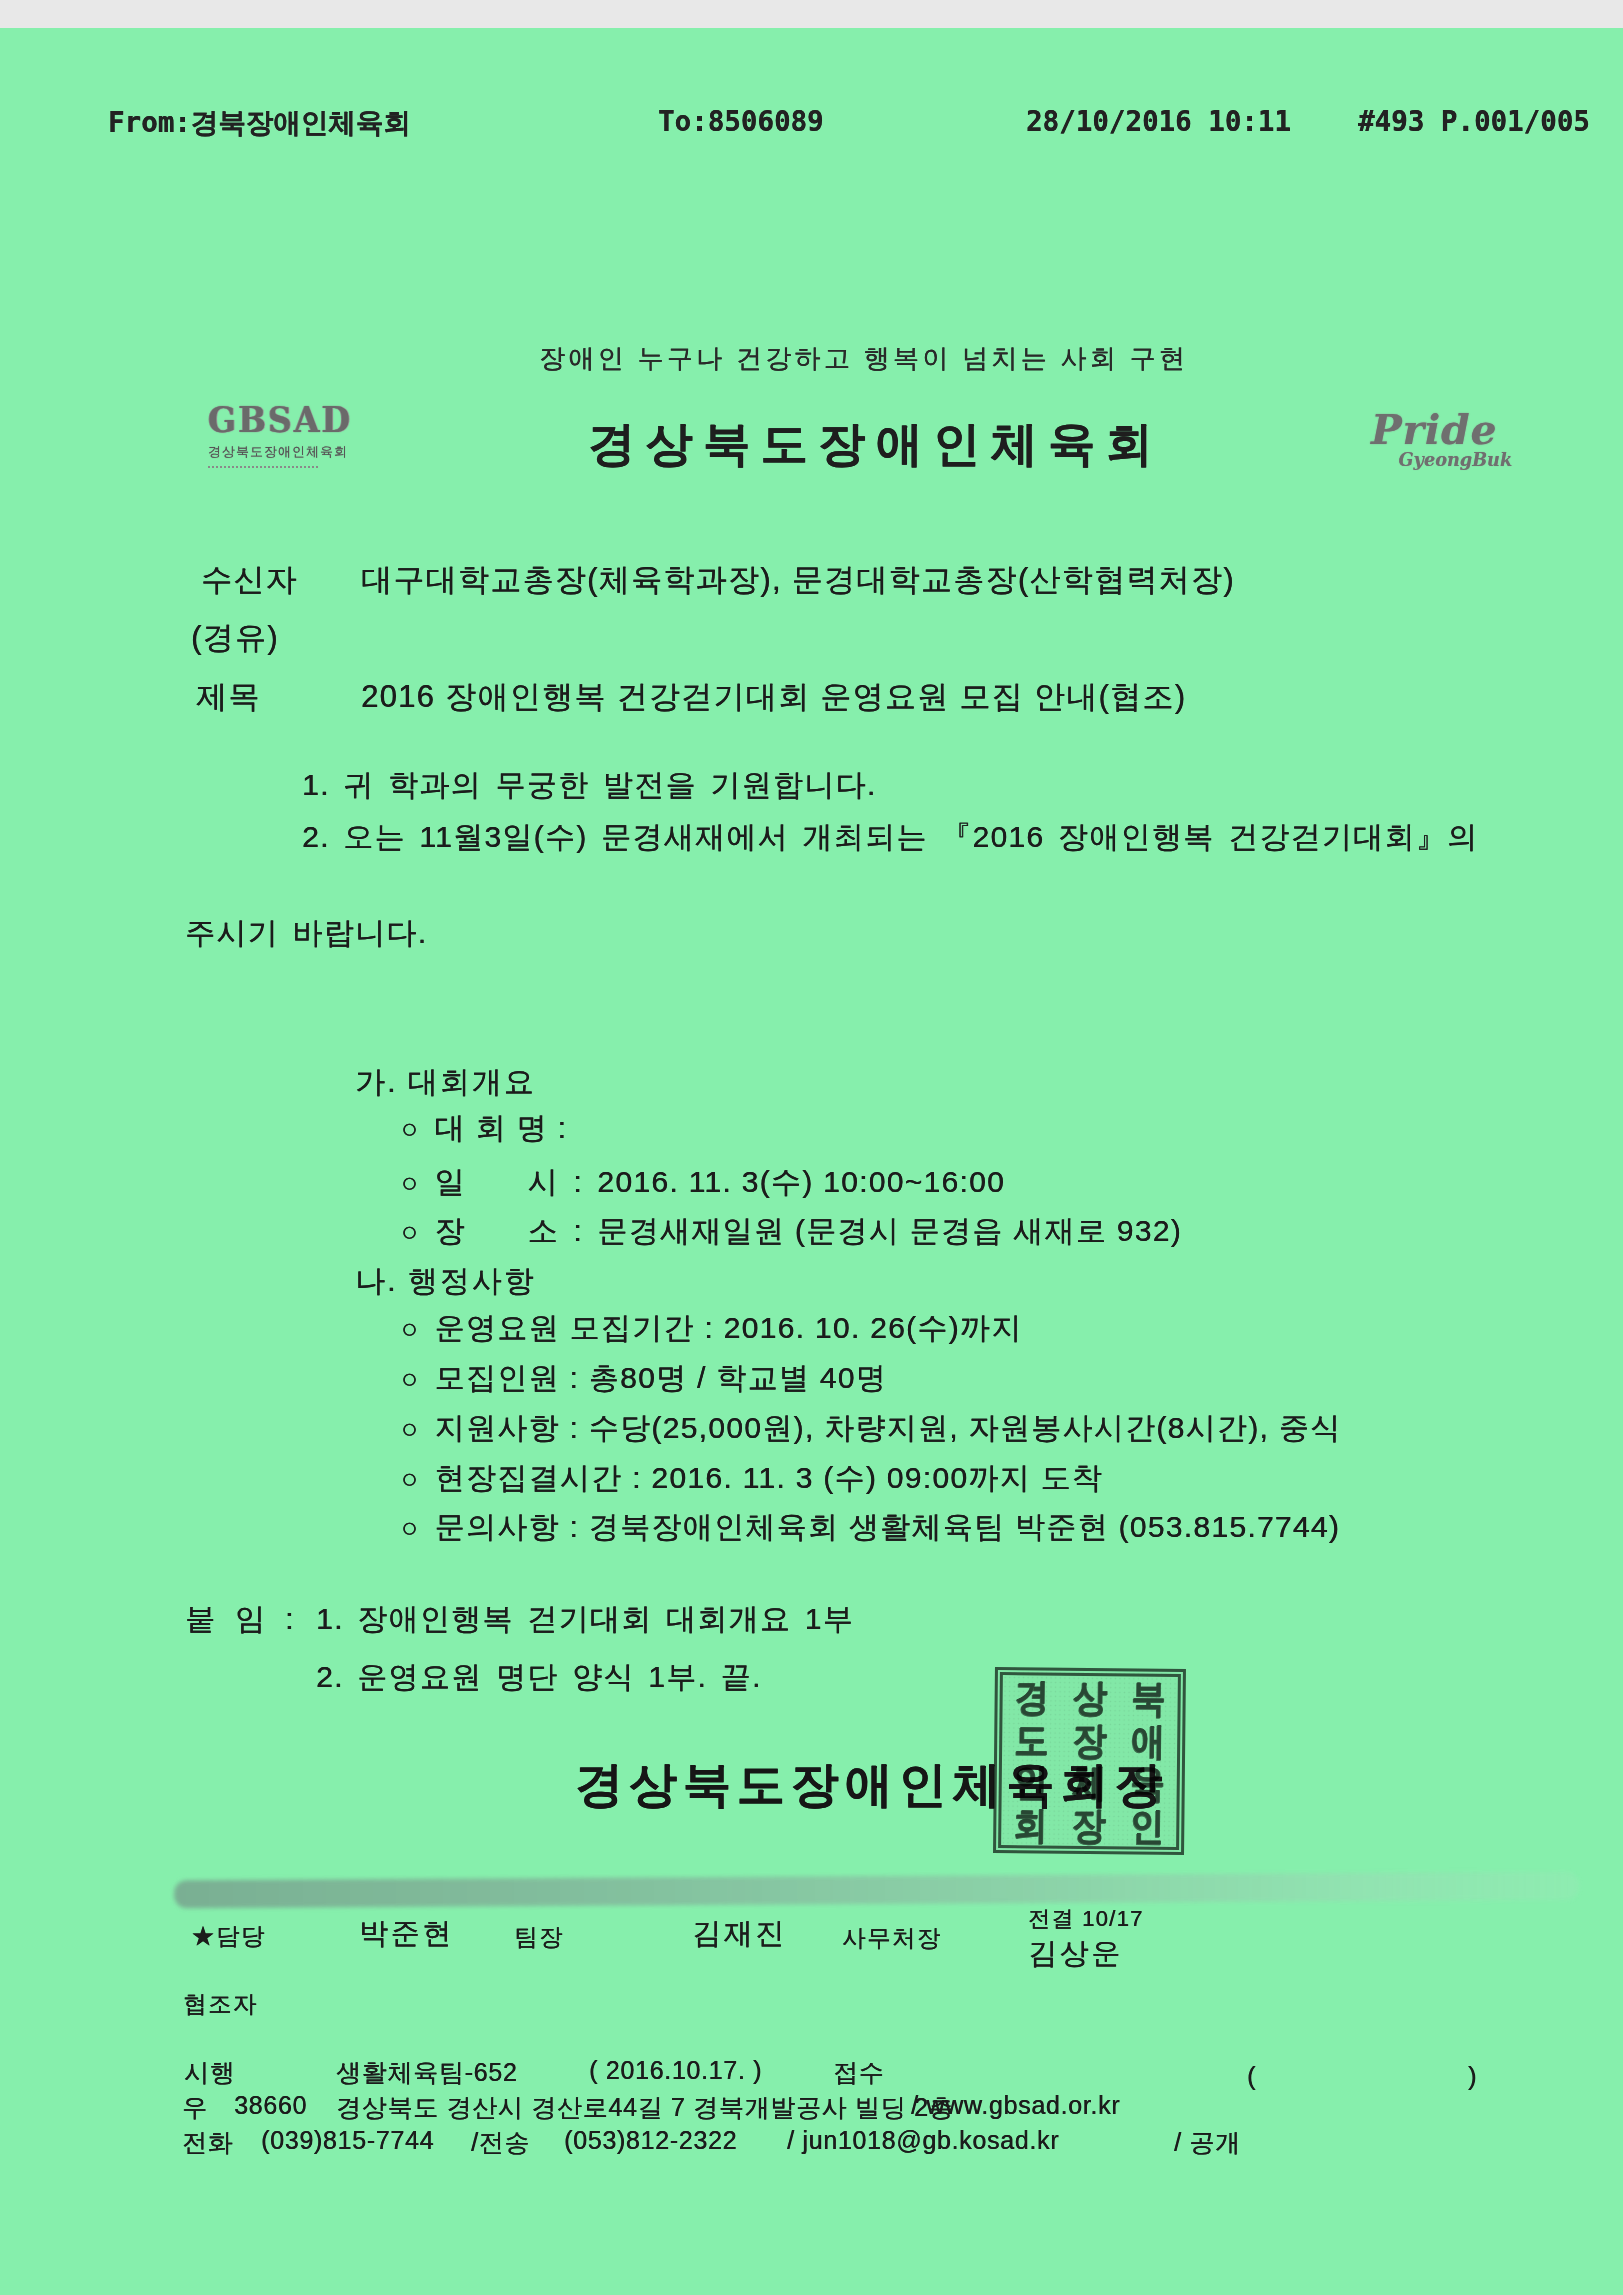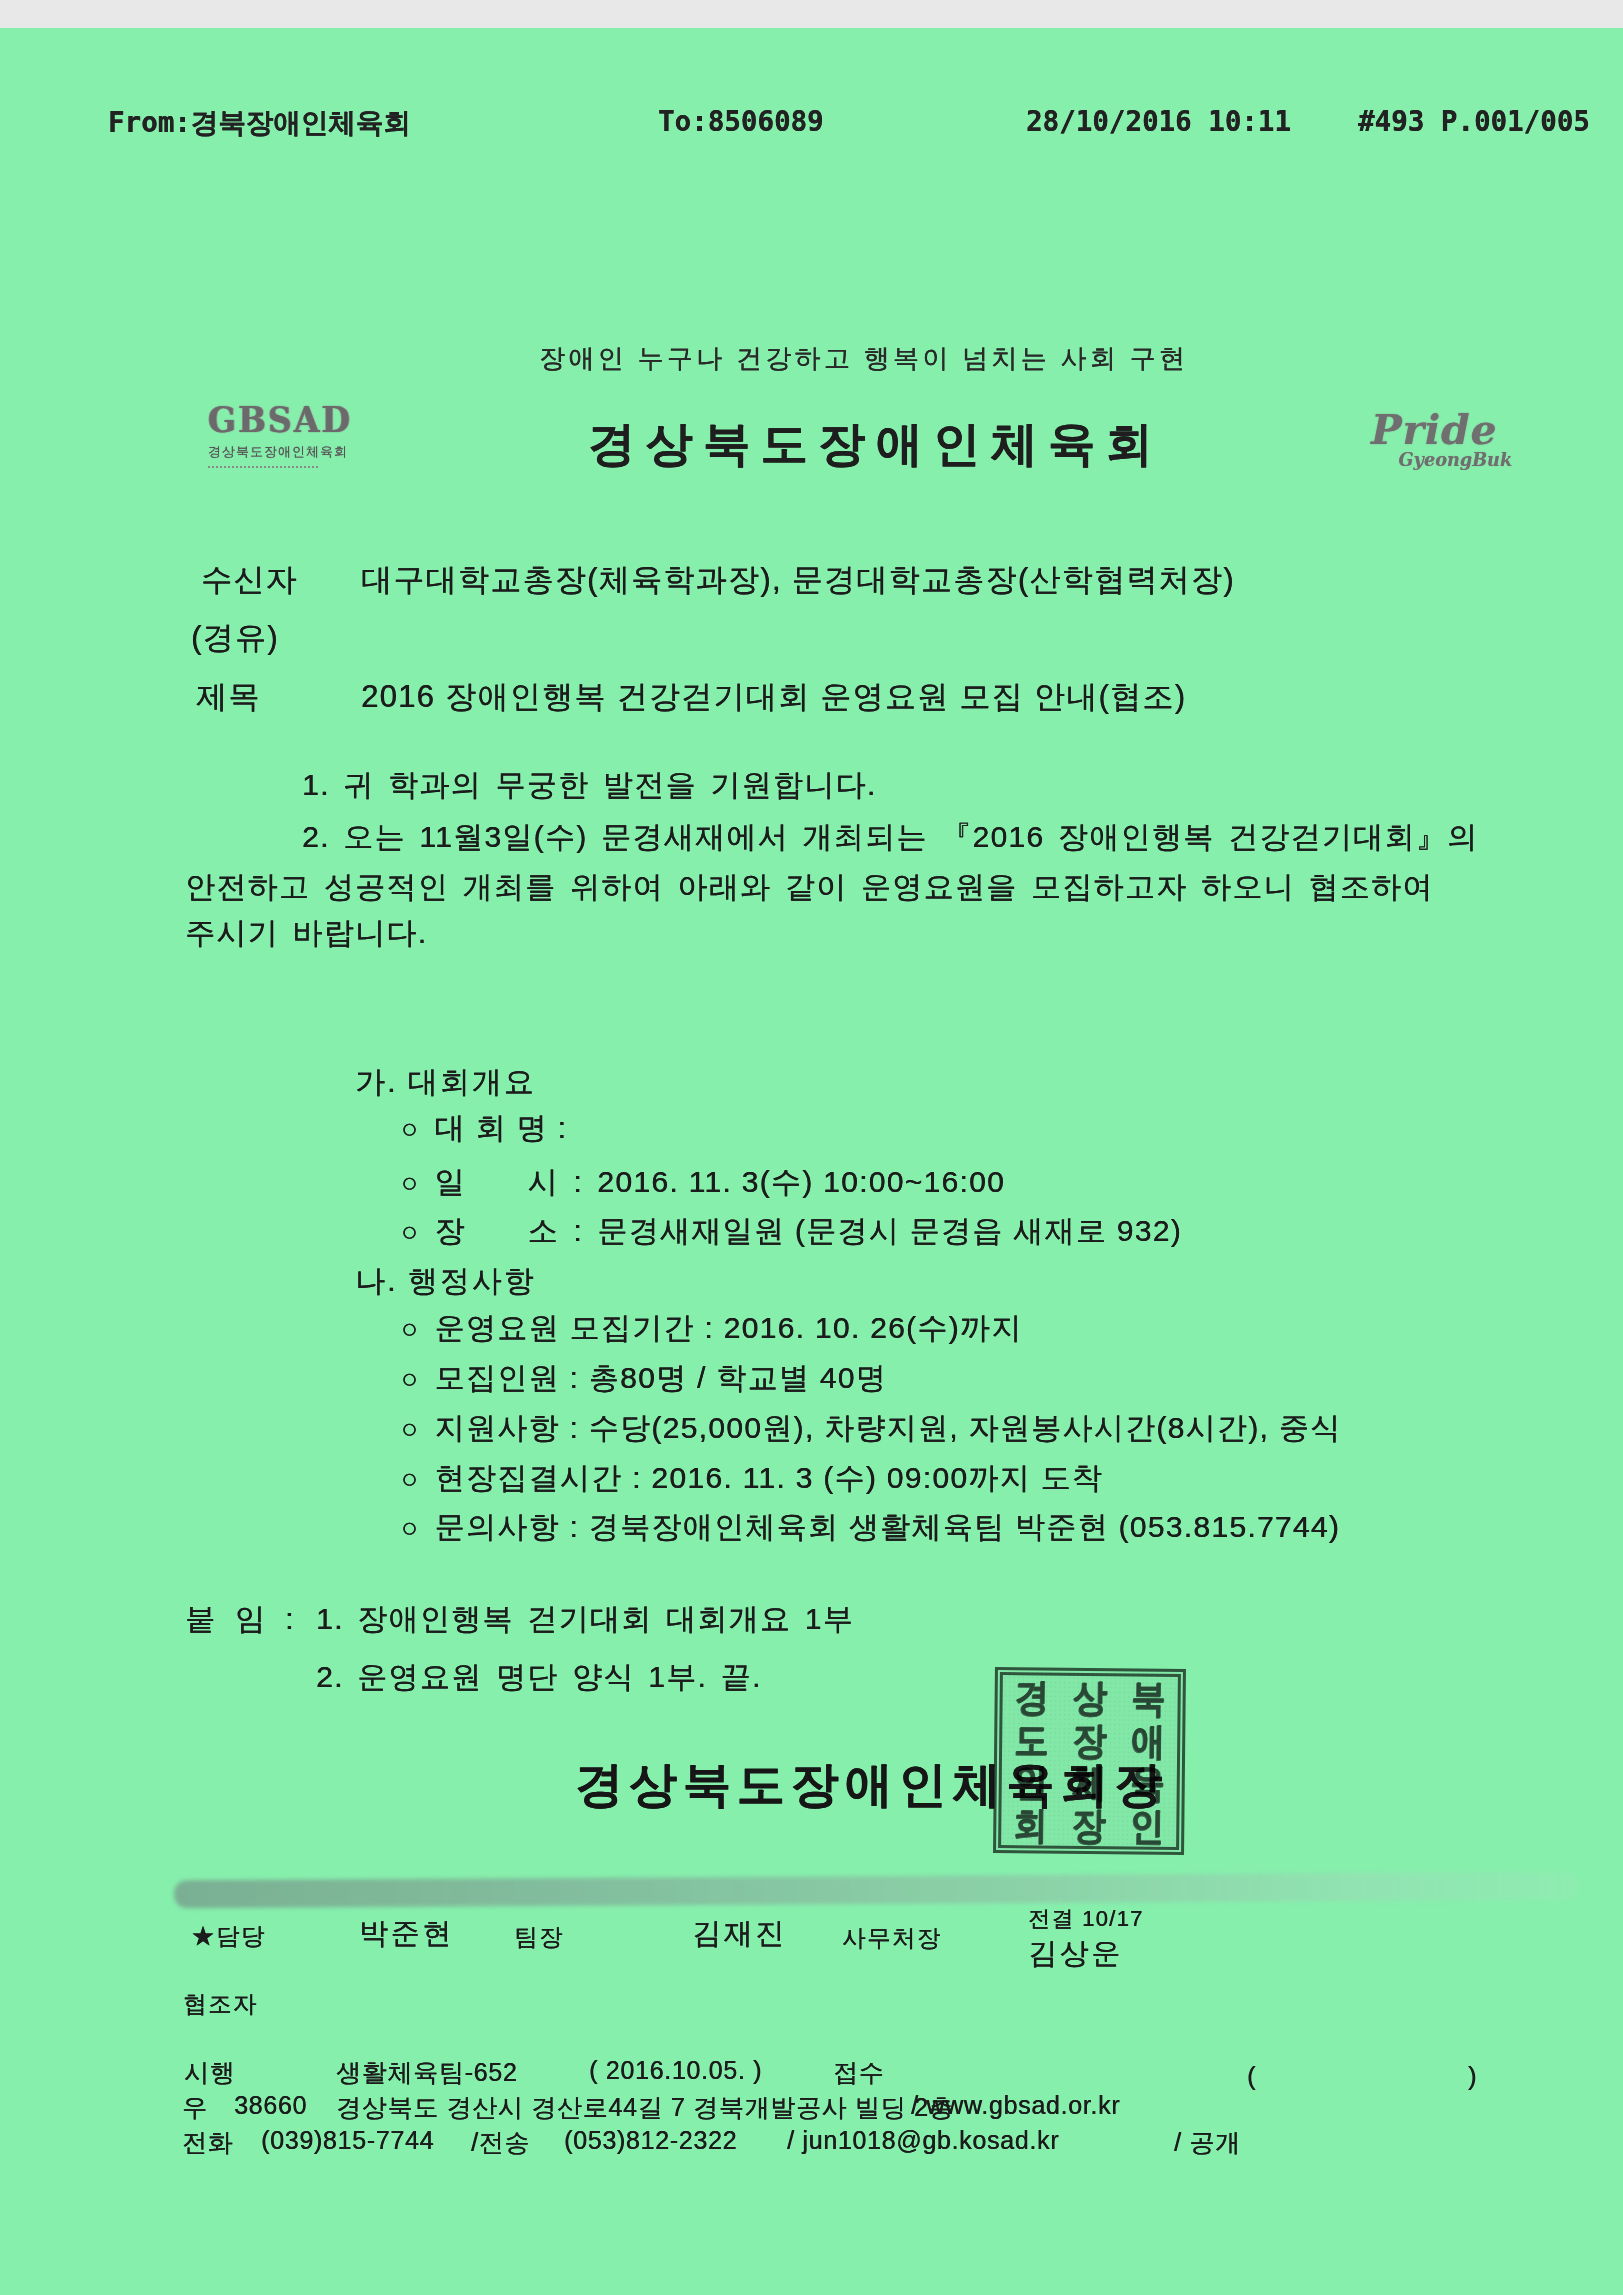--- a/index.html
+++ b/index.html
@@ -91,21 +91,20 @@
   </div>
 
   <span class="abs meta ink" style="left:201px;top:531px;">수신자</span>
   <span class="abs meta ink" style="left:361px;top:531px;">대구대학교총장(체육학과장), 문경대학교총장(산학협력처장)</span>
   <span class="abs meta ink" style="left:191px;top:589px;">(경유)</span>
   <span class="abs meta ink" style="left:196px;top:648px;">제목</span>
   <span class="abs meta ink" style="left:361px;top:648px;">2016 장애인행복 건강걷기대회 운영요원 모집 안내(협조)</span>
 
   <span class="abs bodytxt ink" style="left:302px;top:737px;">1. 귀 학과의 무궁한 발전을 기원합니다.</span>
   <span class="abs bodytxt ink" style="left:302px;top:789px;">2. 오는 11월3일(수) 문경새재에서 개최되는 『2016 장애인행복 건강걷기대회』의</span>
-  <span class="abs bodytxt ink" style="left:185px;top:839px;">안전하고 성공적인 개최를 위하여 아래와 같이 운영요원을 모집하고자 하오니 협조하여</span>
   <span class="abs bodytxt ink" style="left:185px;top:885px;">주시기 바랍니다.</span>
 
   <span class="abs sec-head ink" style="left:355px;top:1034px;">가. 대회개요</span>
 
   <div class="abs itm ink" style="left:401px;top:1080px;">
     <span class="bullet">○</span>
     <span class="lab" style="margin-left:15.7px;width:123px;">대 회 명</span>
     <span>:</span>
   </div>
   <div class="abs itm ink" style="left:401px;top:1134px;">
@@ -172,21 +171,21 @@
   <span class="abs nm ink" style="left:359px;top:1886px;">박준현</span>
   <span class="abs lbl-s ink" style="left:514px;top:1893px;">팀장</span>
   <span class="abs nm ink" style="left:692px;top:1886px;">김재진</span>
   <span class="abs lbl-s ink" style="left:842px;top:1894px;">사무처장</span>
   <span class="abs lbl-s ink" style="left:1028px;top:1876px;font-size:22px;">전결 10/17</span>
   <span class="abs nm ink" style="left:1028px;top:1906px;">김상운</span>
   <span class="abs lbl-s ink" style="left:183px;top:1960px;text-align:right;">협조자</span>
 
   <span class="abs foot ink" style="left:184px;top:2028px;">시행</span>
   <span class="abs foot ink" style="left:336px;top:2028px;">생활체육팀-652</span>
-  <span class="abs foot ink" style="left:589px;top:2028px;">(  2016.10.05.  )</span>
+  <span class="abs foot ink" style="left:589px;top:2028px;">(  2016.10.17.  )</span>
   <span class="abs foot ink" style="left:833px;top:2028px;">접수</span>
   <span class="abs foot ink" style="left:1247px;top:2034px;">(</span>
   <span class="abs foot ink" style="left:1468px;top:2034px;">)</span>
 
   <span class="abs foot ink" style="left:182px;top:2063px;">우</span>
   <span class="abs foot ink" style="left:234px;top:2063px;">38660</span>
   <span class="abs foot ink" style="left:336px;top:2063px;">경상북도 경산시 경산로44길 7 경북개발공사 빌딩 2층</span>
   <span class="abs foot ink" style="left:911px;top:2063px;">/ www.gbsad.or.kr</span>
 
   <span class="abs foot ink" style="left:182px;top:2098px;">전화</span>

